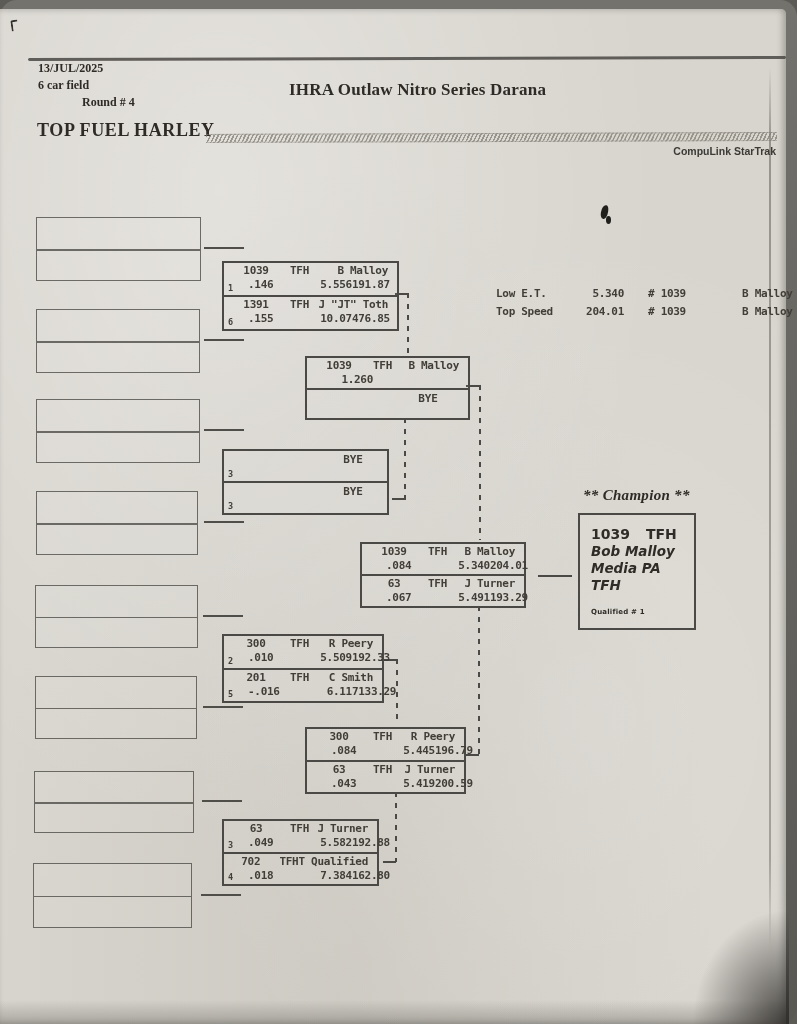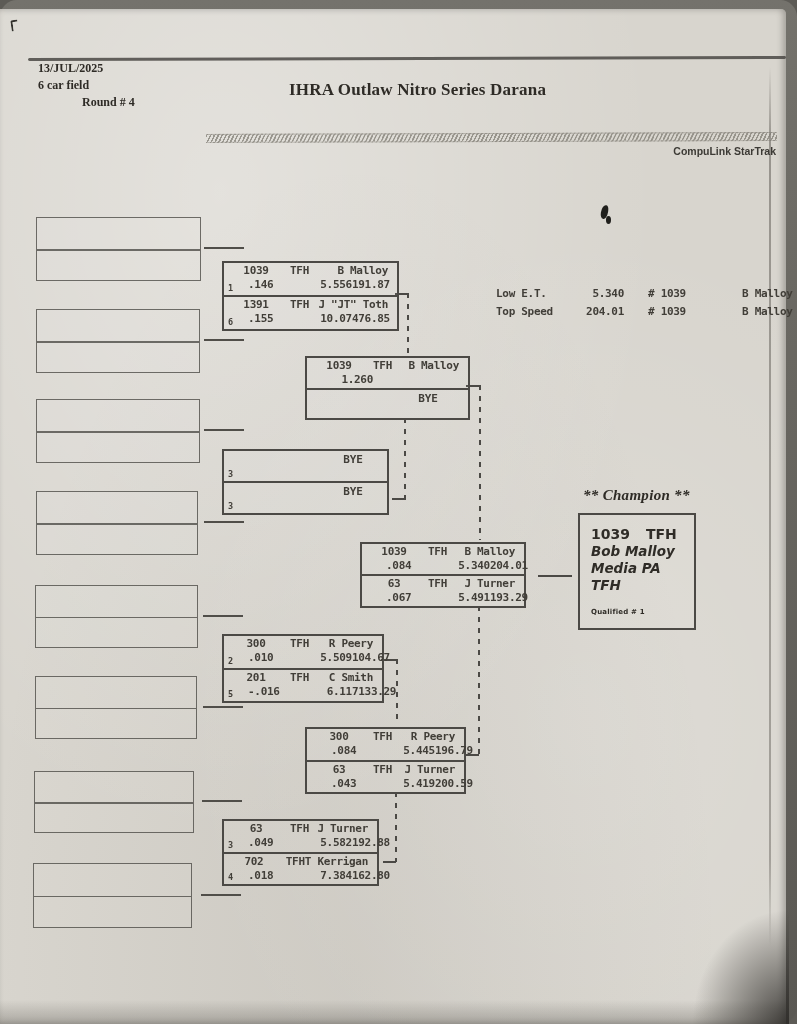--- a/index.html
+++ b/index.html
@@ -90,20 +90,21 @@
     <div class="abs scanline"></div>
     <div class="abs mark-r"></div>
     <div class="abs fleck-a"></div>
     <div class="abs fleck-b"></div>
     <div class="abs crease"></div>
 
     <div class="abs serif hdr-small" style="left:38px;top:52px;">13/JUL/2025</div>
     <div class="abs serif hdr-small" style="left:38px;top:69px;">6 car field</div>
     <div class="abs serif hdr-small" style="left:38px;top:86px;margin-left:44px;">Round # 4</div>
     <div class="abs serif event-title" style="left:289px;top:71px;">IHRA Outlaw Nitro Series Darana</div>
+    <div class="abs serif class-title" style="left:37px;top:111px;">TOP FUEL HARLEY</div>
     <div class="abs band"></div>
     <div class="abs branding" style="left:636px;top:136px;text-align:right;">CompuLink StarTrak</div>
 
     <div class="abs slot" style="left:36px;top:208px;width:163px;height:62px;">
         <div class="div"></div>
       </div>
     <div class="abs slot" style="left:36px;top:300px;width:162px;height:62px;">
         <div class="div"></div>
       </div>
     <div class="abs slot" style="left:36px;top:390px;width:162px;height:62px;">
@@ -258,21 +259,21 @@
       <div class="cell">
         <div class="l1">
             <span class="num">300</span>
             <span class="cls">TFH</span>
             <span class="drv">R Peery</span>
           </div>
         <div class="l2">
             <span class="q">2</span>
             <span class="rt">.010</span>
             <span class="et">5.509</span>
-            <span class="mph">104.67</span>
+            <span class="mph">192.33</span>
           </div>
       </div>
       <div class="cell">
         <div class="l1">
             <span class="num">201</span>
             <span class="cls">TFH</span>
             <span class="drv">C Smith</span>
           </div>
         <div class="l2">
             <span class="q">5</span>
@@ -321,21 +322,21 @@
             <span class="q">3</span>
             <span class="rt">.049</span>
             <span class="et">5.582</span>
             <span class="mph">192.88</span>
           </div>
       </div>
       <div class="cell">
         <div class="l1">
             <span class="num">702</span>
             <span class="cls">TFH</span>
-            <span class="drv">T Kerrigan</span>
+            <span class="drv">T Qualified</span>
           </div>
         <div class="l2">
             <span class="q">4</span>
             <span class="rt">.018</span>
             <span class="et">7.384</span>
             <span class="mph">162.80</span>
           </div>
       </div>
     </div>
 

